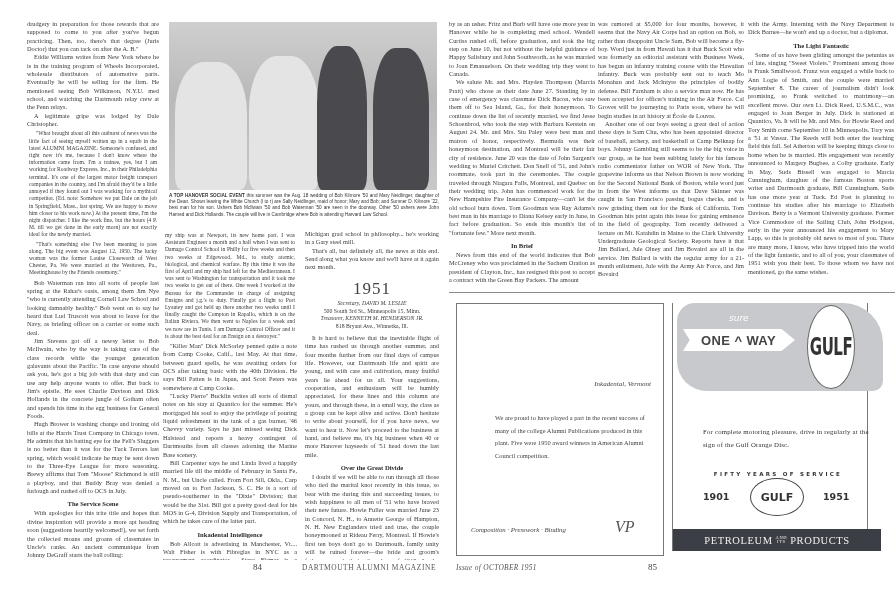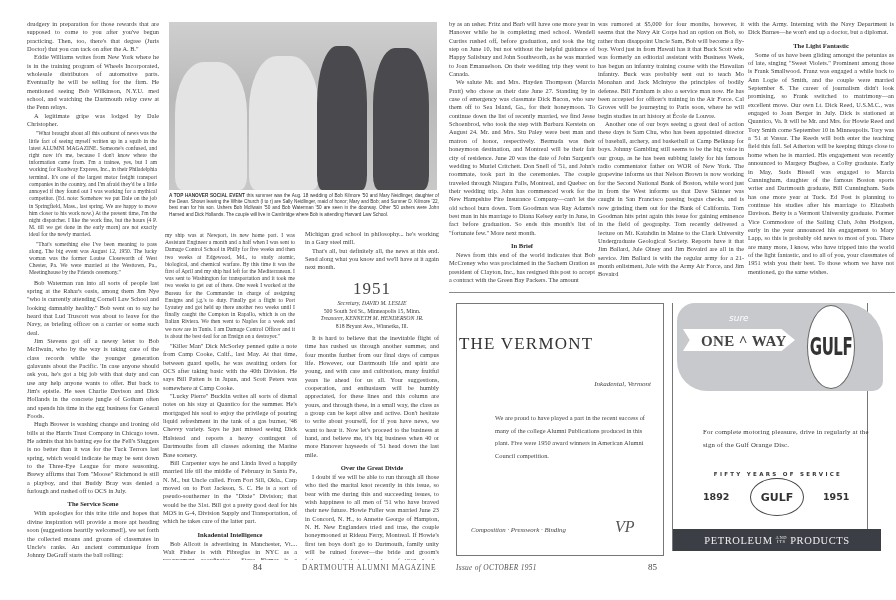--- a/index.html
+++ b/index.html
@@ -23,21 +23,21 @@
   .vermont { position: absolute; left: 456px; top: 303px; width: 208px; height: 253px; border: 1px solid #777; background: #fff; }
   .vermont .title { position: absolute; left: 0; top: 30px; width: 208px; font-size: 17px; line-height: 20px; letter-spacing: 1.2px; color: #333; padding-left: 0; }
   .vermont .title span { display: block; white-space: nowrap; }
   .vermont .loc { position: absolute; right: 12px; top: 76px; font-style: italic; font-size: 7px; color: #444; }
   .vermont .body { position: absolute; left: 38px; top: 108px; width: 150px; font-size: 6.4px; line-height: 12.6px; color: #444; }
   .vermont .services { position: absolute; left: 14px; top: 222px; font-style: italic; font-size: 6.8px; color: #444; }
   .vermont .logo { position: absolute; left: 158px; top: 214px; font-size: 16px; font-style: italic; color: #555; }
   .gulf { position: absolute; left: 672px; top: 303px; width: 196px; height: 248px; border-left: 1px solid #777; border-right: 1px solid #777; background: #fff; }
   .gulf .brush { position: absolute; left: 4px; top: 0; width: 206px; height: 88px; background: #c7c9cc; border-radius: 18px 40px 10px 30px; }
   .gulf .arrow { position: absolute; left: 10px; top: 26px; width: 112px; height: 22px; background: #fff; clip-path: polygon(0 0, 88% 0, 100% 50%, 88% 100%, 0 100%, 6% 50%); }
-  .gulf .arrow-text { position: absolute; left: 28px; top: 30px; font-family: Liberation Serif, serif; font-weight: bold; font-size: 15px; color: #444; letter-spacing: 0.4px; }
+  .gulf .arrow-text { position: absolute; left: 28px; top: 30px; font-family: Liberation Sans, sans-serif; font-weight: bold; font-size: 13px; color: #444; letter-spacing: 0.4px; }
   .gulf .sure { position: absolute; left: 56px; top: 10px; font-style: italic; font-family: "DejaVu Sans", sans-serif; font-size: 9px; color: #fff; }
   .gulf .oval { position: absolute; left: 134px; top: 2px; width: 48px; height: 84px; border-radius: 50%; background: #fff; border: 1.5px solid #666; display: flex; align-items: center; justify-content: center; }
   .gulf .oval span { font-family: "DejaVu Sans", sans-serif; font-weight: bold; font-size: 15px; color: #333; transform: scaleY(1.6); letter-spacing: -0.5px; }
   .gulf .copy { position: absolute; left: 30px; top: 122px; width: 170px; font-size: 6.8px; line-height: 13px; color: #333; letter-spacing: 0.2px; }
   .gulf .fifty { position: absolute; left: 35px; top: 168px; width: 140px; text-align: center; font-family: "DejaVu Sans", sans-serif; font-size: 5.5px; letter-spacing: 2.3px; font-weight: bold; color: #333; }
   .gulf .y1 { position: absolute; left: 30px; top: 188px; font-family: "DejaVu Sans", sans-serif; font-weight: bold; font-size: 9.5px; color: #333; }
   .gulf .y2 { position: absolute; left: 150px; top: 188px; font-family: "DejaVu Sans", sans-serif; font-weight: bold; font-size: 9.5px; color: #333; }
   .gulf .disc { position: absolute; left: 77px; top: 175px; width: 54px; height: 38px; border-radius: 50%; border: 1.5px solid #444; display: flex; align-items: center; justify-content: center; background: #fff; }
   .gulf .disc span { font-family: "DejaVu Sans", sans-serif; font-weight: bold; font-size: 11px; color: #333; }
   .gulf .bar { position: absolute; left: 0; top: 226px; width: 208px; height: 22px; background: #3b3e44; color: #f1f1f1; display: flex; align-items: center; justify-content: center; font-size: 10.5px; letter-spacing: 0.6px; }
@@ -117,39 +117,38 @@
   <div class="col" style="left:748px; top:20px; width:146px; height:270px;">
     <p class="noind">with the Army. Interning with the Navy Department is Dick Barnes—he won't end up a doctor, but a diplomat.</p>
     <h4>The Light Fantastic</h4>
     <p>Some of us have been gliding amongst the petunias as of late, singing "Sweet Violets." Prominent among those is Frank Smallwood. Franz was engaged a while back to Ann Logie of Smith, and the couple were married September 8. The career of journalism didn't look promising, so Frank switched to matrimony—an excellent move. Our own Lt. Dick Reed, U.S.M.C., was engaged to Joan Berger in July. Dick is stationed at Quantico, Va. It will be Mr. and Mrs. for Howie Reed and Tory Smith come September 10 in Minneapolis. Tory was a '51 at Vassar. The Reeds will both enter the teaching field this fall. Sel Atherton will be keeping things close to home when he is married. His engagement was recently announced to Margery Bugbee, a Colby graduate. Early in May, Suds Bissell was engaged to Marcia Cunningham, daughter of the famous Boston sports writer and Dartmouth graduate, Bill Cunningham. Suds has one more year at Tuck. Ed Post is planning to continue his studies after his marriage to Elizabeth Davison. Betty is a Vermont University graduate. Former Vice Commodore of the Sailing Club, John Hodgson, early in the year announced his engagement to Mary Lapp, so this is probably old news to most of you. There are many more, I know, who have tripped into the world of the light fantastic, and to all of you, your classmates of 1951 wish you their best. To those whom we have not mentioned, go the same wishes.</p>
   </div>
 
   <div class="rule" style="left:449px; top:292px; width:446px;"></div>
 
   <div class="vermont">
     <div class="title">
-      <span style="padding-left:2px;">THE VERMONT</span>
     </div>
     <div class="loc">Inkadental, Vermont</div>
     <div class="body">We are proud to have played a part in the recent success of many of the college Alumni Publications produced in this plant. Five were 1950 award winners in American Alumni Council competition.</div>
     <div class="services">Composition · Presswork · Binding</div>
     <div class="logo">VP</div>
   </div>
 
   <div class="gulf">
     <div class="brush"></div>
     <div class="arrow"></div>
     <div class="sure">sure</div>
     <div class="arrow-text">ONE ^ WAY</div>
     <div class="oval">
         <span>GULF</span>
       </div>
     <div class="copy">For complete motoring pleasure, drive in regularly at the sign of the Gulf Orange Disc.</div>
     <div class="fifty">FIFTY YEARS OF SERVICE</div>
-    <div class="y1">1892</div>
+    <div class="y1">1901</div>
     <div class="disc">
         <span>GULF</span>
       </div>
     <div class="y2">1951</div>
     <div class="bar">
       <span>PETROLEUM</span>
       <small><span>AND</span><br><span>ITS</span></small>
       <span>PRODUCTS</span>
     </div>
   </div>

